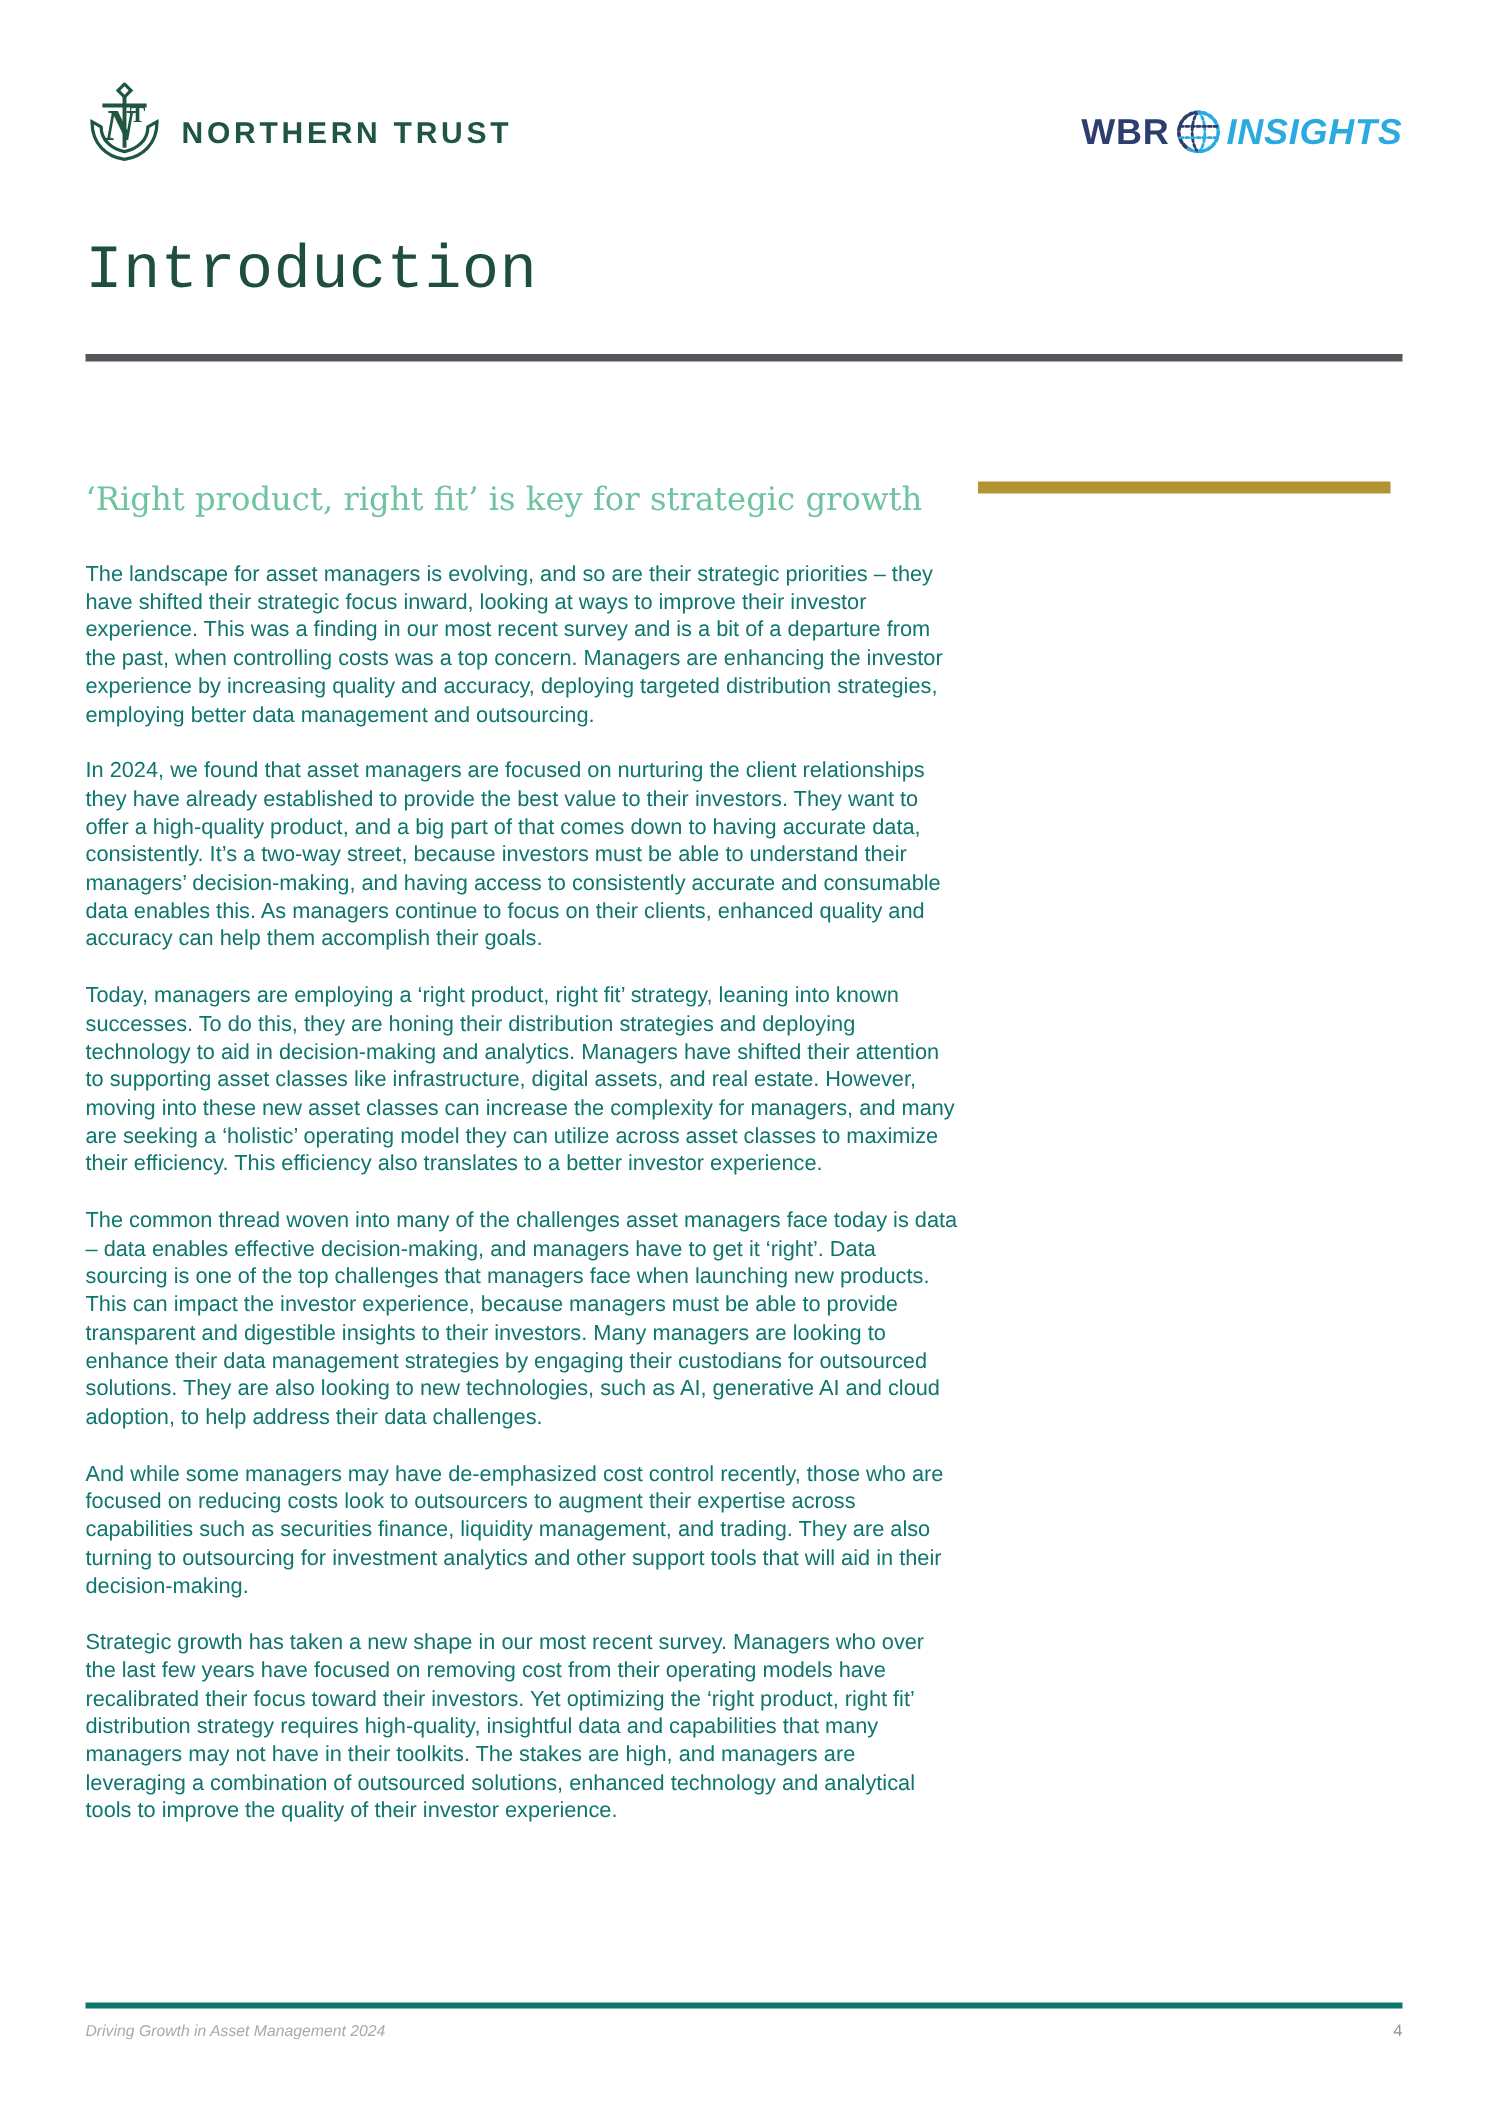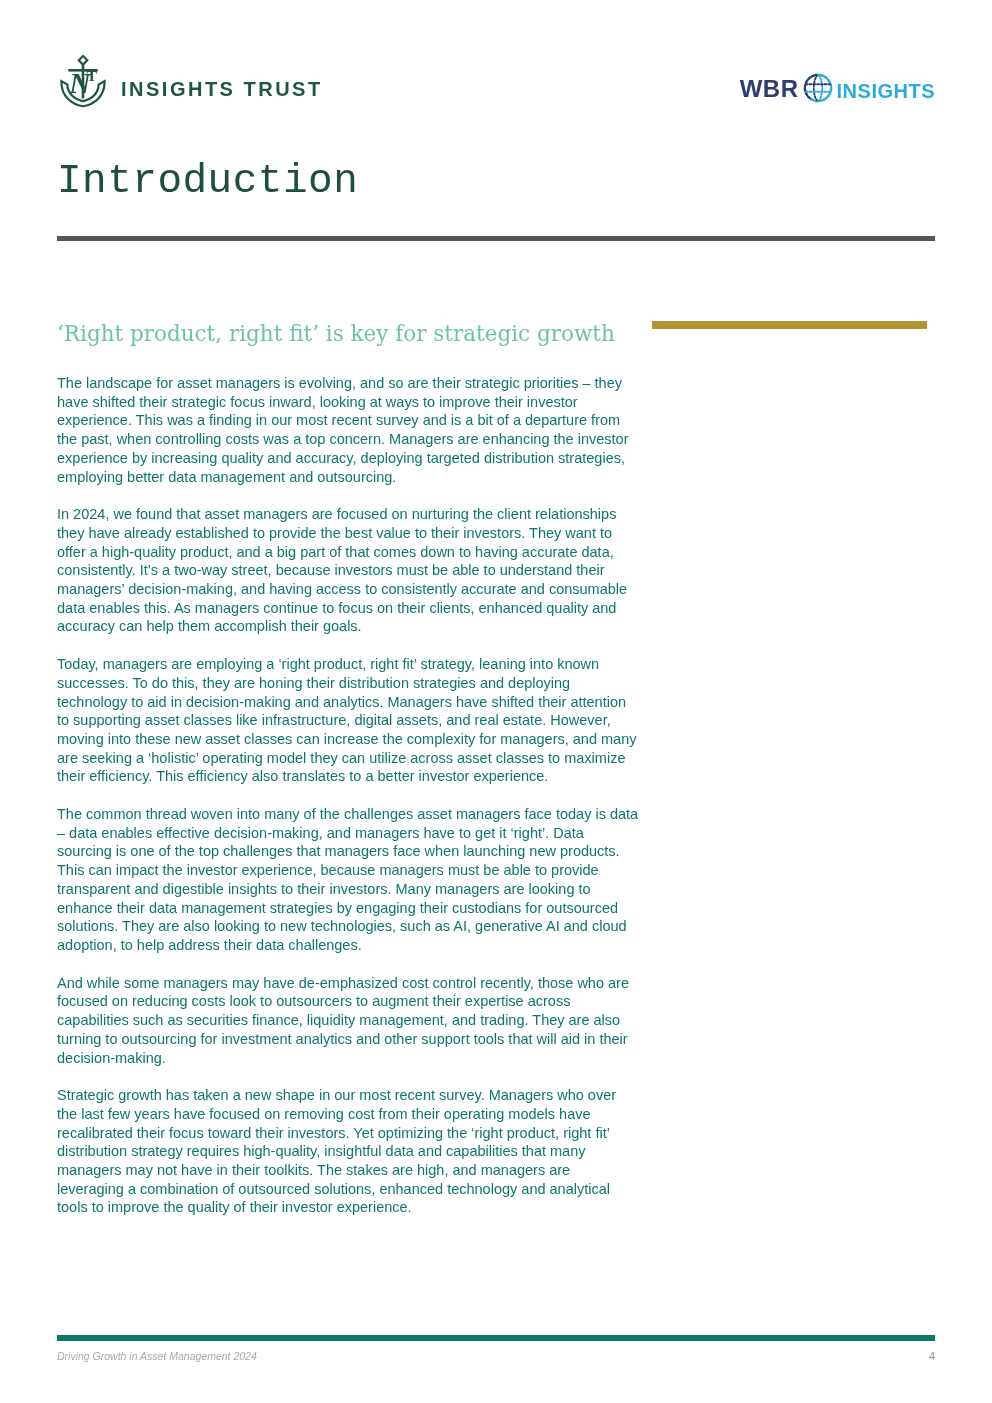--- a/index.html
+++ b/index.html
@@ -23,21 +23,21 @@
     height: 60px;
   }
   .nt-logo { display: flex; align-items: center; gap: 12px; }
   .nt-anchor { width: 52px; height: 54px; }
   .nt-wordmark {
     font-size: 20px; font-weight: bold; letter-spacing: 2.5px;
     color: #1f5640; padding-top: 14px;
   }
   .wbr-logo { display: flex; align-items: flex-end; gap: 4px; padding-top: 18px; }
   .wbr-text  { font-size: 24px; font-weight: bold; color: #2d3e6e; letter-spacing: 0.5px; }
-  .insights-text { font-size: 20px; font-weight: bold; color: #29abe2; letter-spacing: 0.5px; }
+  .insights-text { font-size: 24px; font-weight: bold; color: #29abe2; letter-spacing: 0.5px; font-style: italic; }
   .globe { width: 30px; height: 30px; }
 
   
   .page-title {
     margin-top: 43px;
     font-size: 41px; font-weight: 300; letter-spacing: 0.5px;
     color: #1e4f3c;
     font-family: Liberation Mono, monospace;
   }
   .title-rule {
@@ -78,21 +78,21 @@
     font-size: 28px;
     line-height: 1.43;
     color: #b29433;
   }
 
   
   .footer {
     position: absolute;
     left: 57px; top: 1335px;
     width: 878px;
-    border-top: 6px solid #0f766e;
+    border-top: 4px solid #0f766e;
     padding-top: 9px;
     display: flex; justify-content: space-between; align-items: baseline;
   }
   .footer .doc-title {
     font-size: 10.5px; font-style: italic; color: #a7a9ac;
   }
   .footer .page-num {
     font-size: 11px; color: #939598;
   }
 </style>
@@ -106,21 +106,21 @@
       <svg class="nt-anchor" viewBox="0 0 60 62">
         <g fill="none" stroke="#1f5640" stroke-width="3">
           <rect x="26.5" y="2.5" width="7" height="7" transform="rotate(45 30 6)" stroke-width="2.5"></rect>
           <line x1="30" y1="10" x2="30" y2="50"></line>
           <line x1="13" y1="17.5" x2="47" y2="17.5"></line>
           <path d="M5,30 C5,47 16,57 30,59 C44,57 55,47 55,30 L48,34 C48,44 40,51 30,53 C20,51 12,44 12,34 Z" stroke-width="2.5"></path>
         </g>
         <text x="14" y="44" font-family="Liberation Serif, serif" font-size="34" font-style="italic" font-weight="bold" fill="#1f5640">N</text>
         <text x="34" y="30" font-family="Liberation Serif, serif" font-size="18" font-weight="bold" fill="#1f5640">T</text>
       </svg>
-      <div class="nt-wordmark">INSIGHTS TRUST</div>
+      <div class="nt-wordmark">NORTHERN TRUST</div>
     </div>
 
     <div class="wbr-logo">
       <span class="wbr-text">WBR</span>
       <svg class="globe" viewBox="0 0 32 32">
         <g fill="none" stroke-linecap="round">
           <path d="M16,2 A14,14 0 0 0 2,16 A14,14 0 0 0 9,28" stroke="#2d3e6e" stroke-width="2.6" stroke-dasharray="2.5 2"></path>
           <path d="M9,28 A14,14 0 0 0 30,16 A14,14 0 0 0 16,2" stroke="#29abe2" stroke-width="2.6" stroke-dasharray="2.5 2"></path>
           <path d="M16,2 C10,6 10,26 16,30" stroke="#2d3e6e" stroke-width="2" stroke-dasharray="2 2"></path>
           <path d="M16,2 C22,6 22,26 16,30" stroke="#29abe2" stroke-width="2" stroke-dasharray="2 2"></path>

